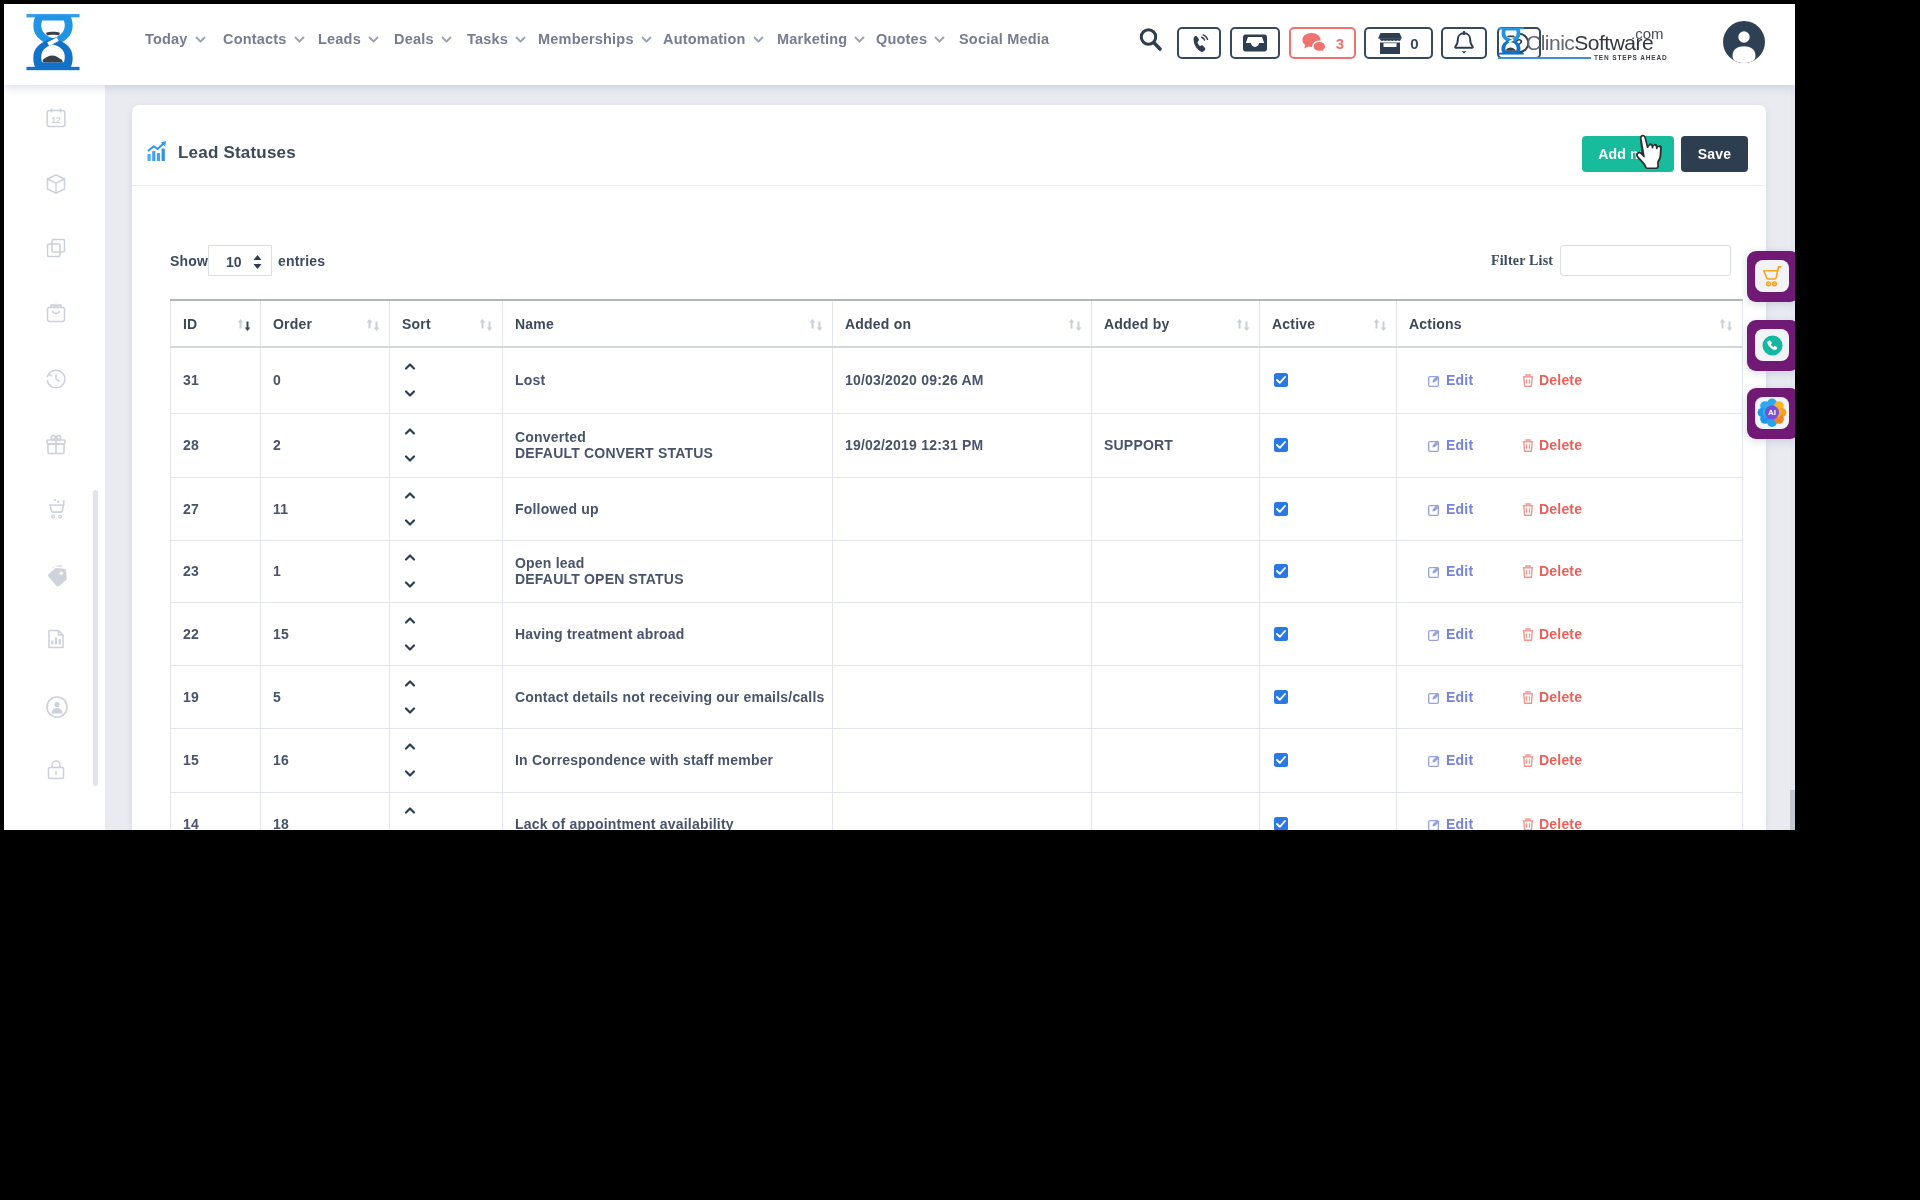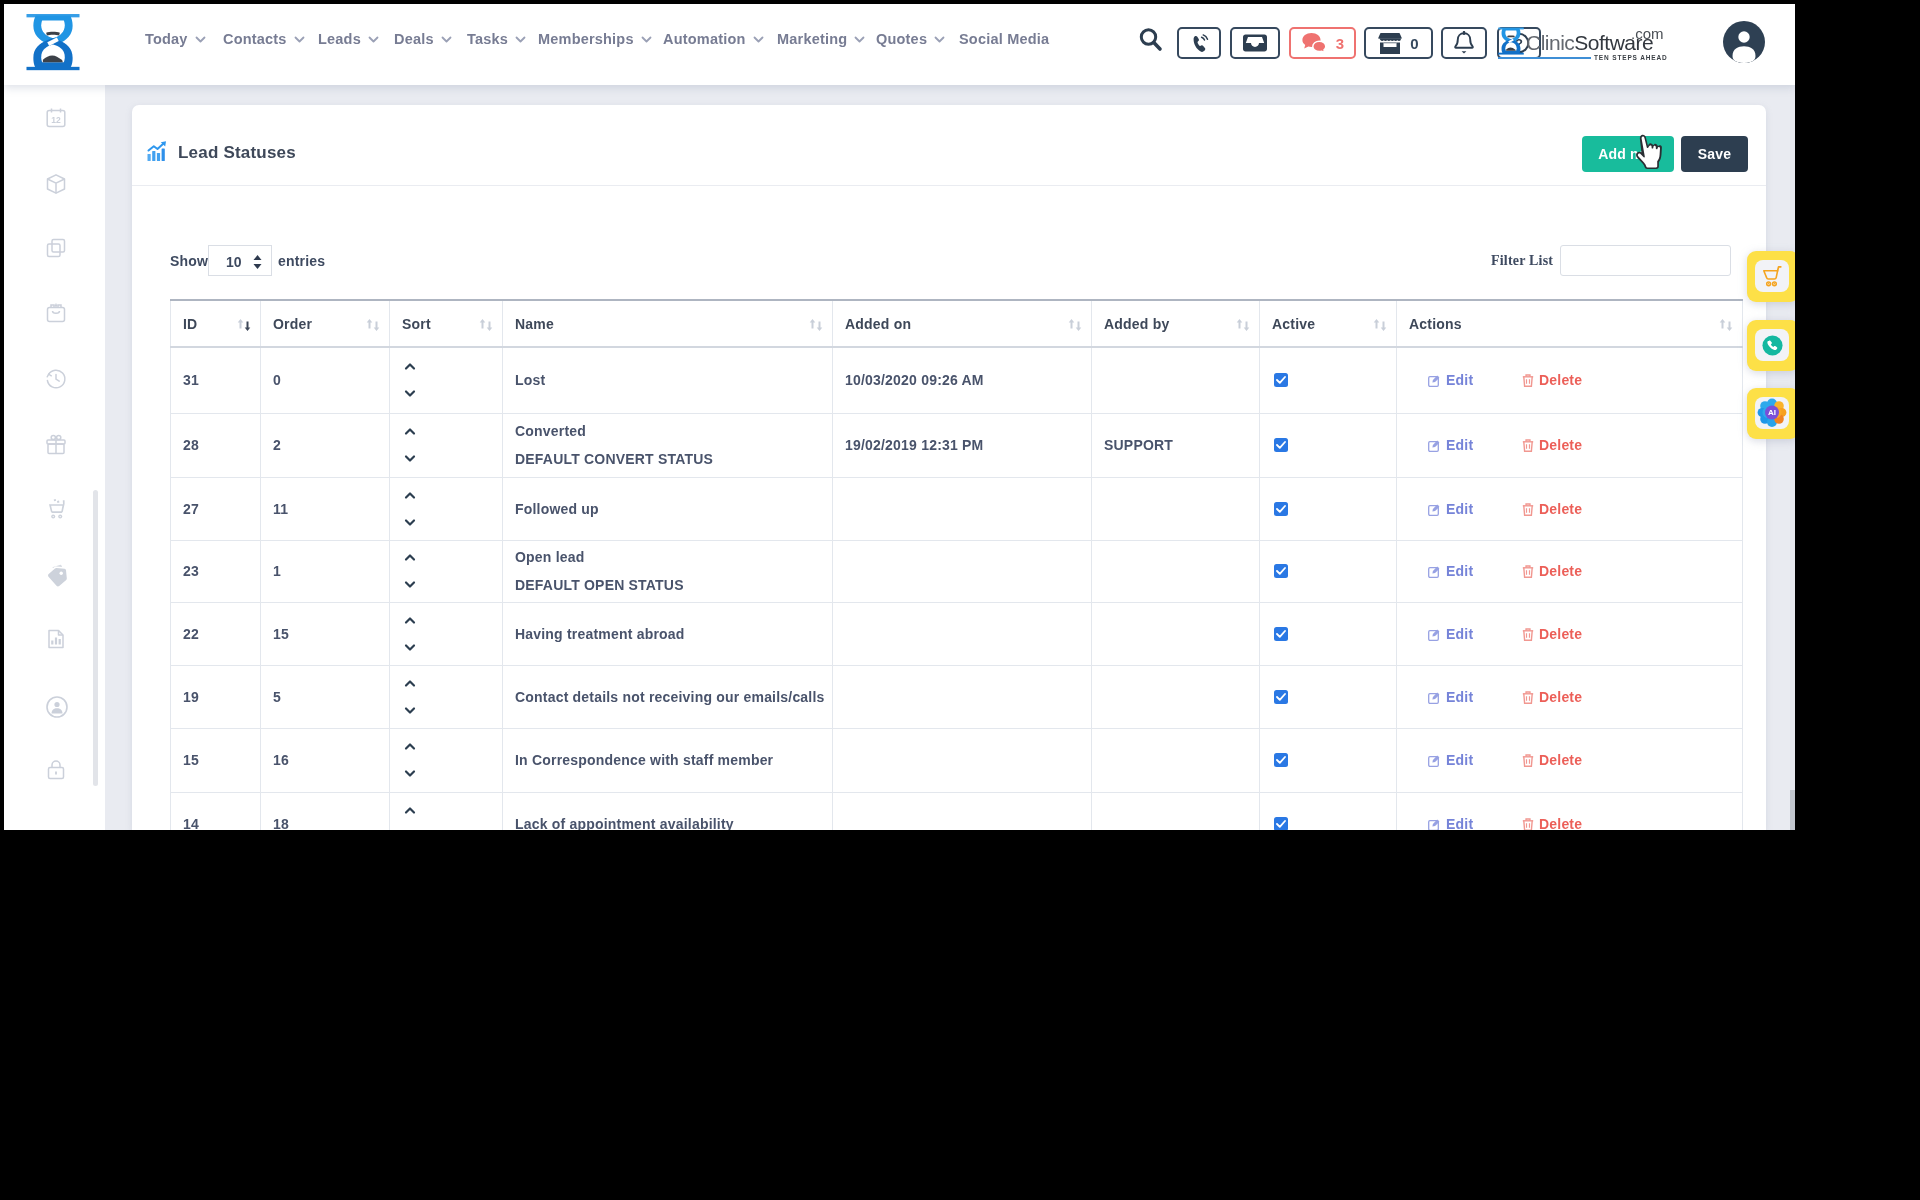--- a/index.html
+++ b/index.html
@@ -56,35 +56,35 @@
 
 #tbl { position:absolute; left:38px; top:194px; width:1572px;
   border-collapse:collapse; table-layout:fixed; }
 #tbl th, #tbl td { border:1px solid #e3e7ed; font-size:14px; }
 #tbl thead th { border-top:2px solid #aeb5c1; border-bottom:2px solid #d2d7df;
   height:47px; text-align:left; vertical-align:middle; padding-left:12px;
   color:#3e4859; font-weight:bold; position:relative; letter-spacing:.2px; }
 #tbl td { color:#49536b; font-weight:bold; vertical-align:middle;
   padding-left:12px; letter-spacing:.2px; position:relative; }
 .sorticon { position:absolute; right:9px; top:50%; margin-top:-6px; }
-.nm2 { line-height:28px; }
+.nm2 { line-height:16px; }
 .chv { text-align:left; }
 .chv svg { display:inline-block; vertical-align:middle; margin-left:1px; }
 .cb { position:relative; width:14px; height:14px; background:#2a78e4;
   border-radius:2.5px; margin-left:2px; }
 .cb svg { position:absolute; left:2px; top:3px; }
 .aedit { position:absolute; left:31px; top:50%; transform:translateY(-50%);
   color:#7583d8; white-space:nowrap; }
 .adel { position:absolute; left:125px; top:50%; transform:translateY(-50%);
   color:#ec5f58; white-space:nowrap; }
 .aedit svg, .adel svg { vertical-align:-2px; margin-right:5px; }
 
 .sic { position:absolute; left:40px; }
 
-.fbtn { position:absolute; left:1743px; width:52px; height:51px; background:#fde047;
+.fbtn { position:absolute; left:1743px; width:52px; height:51px; background:#701a75;
   border-radius:9px; box-shadow:0 2px 8px rgba(140,150,175,.35); z-index:40; }
 .fbtn .inner { position:absolute; left:8px; top:9px; width:34px; height:32px;
   background:#f2f3f7; border-radius:8px; display:flex; align-items:center;
   justify-content:center; }
 </style>
 </head>
 <body>
 <div id="app">
   <div id="pagescroll"></div>
     <div id="pagethumb"></div>

